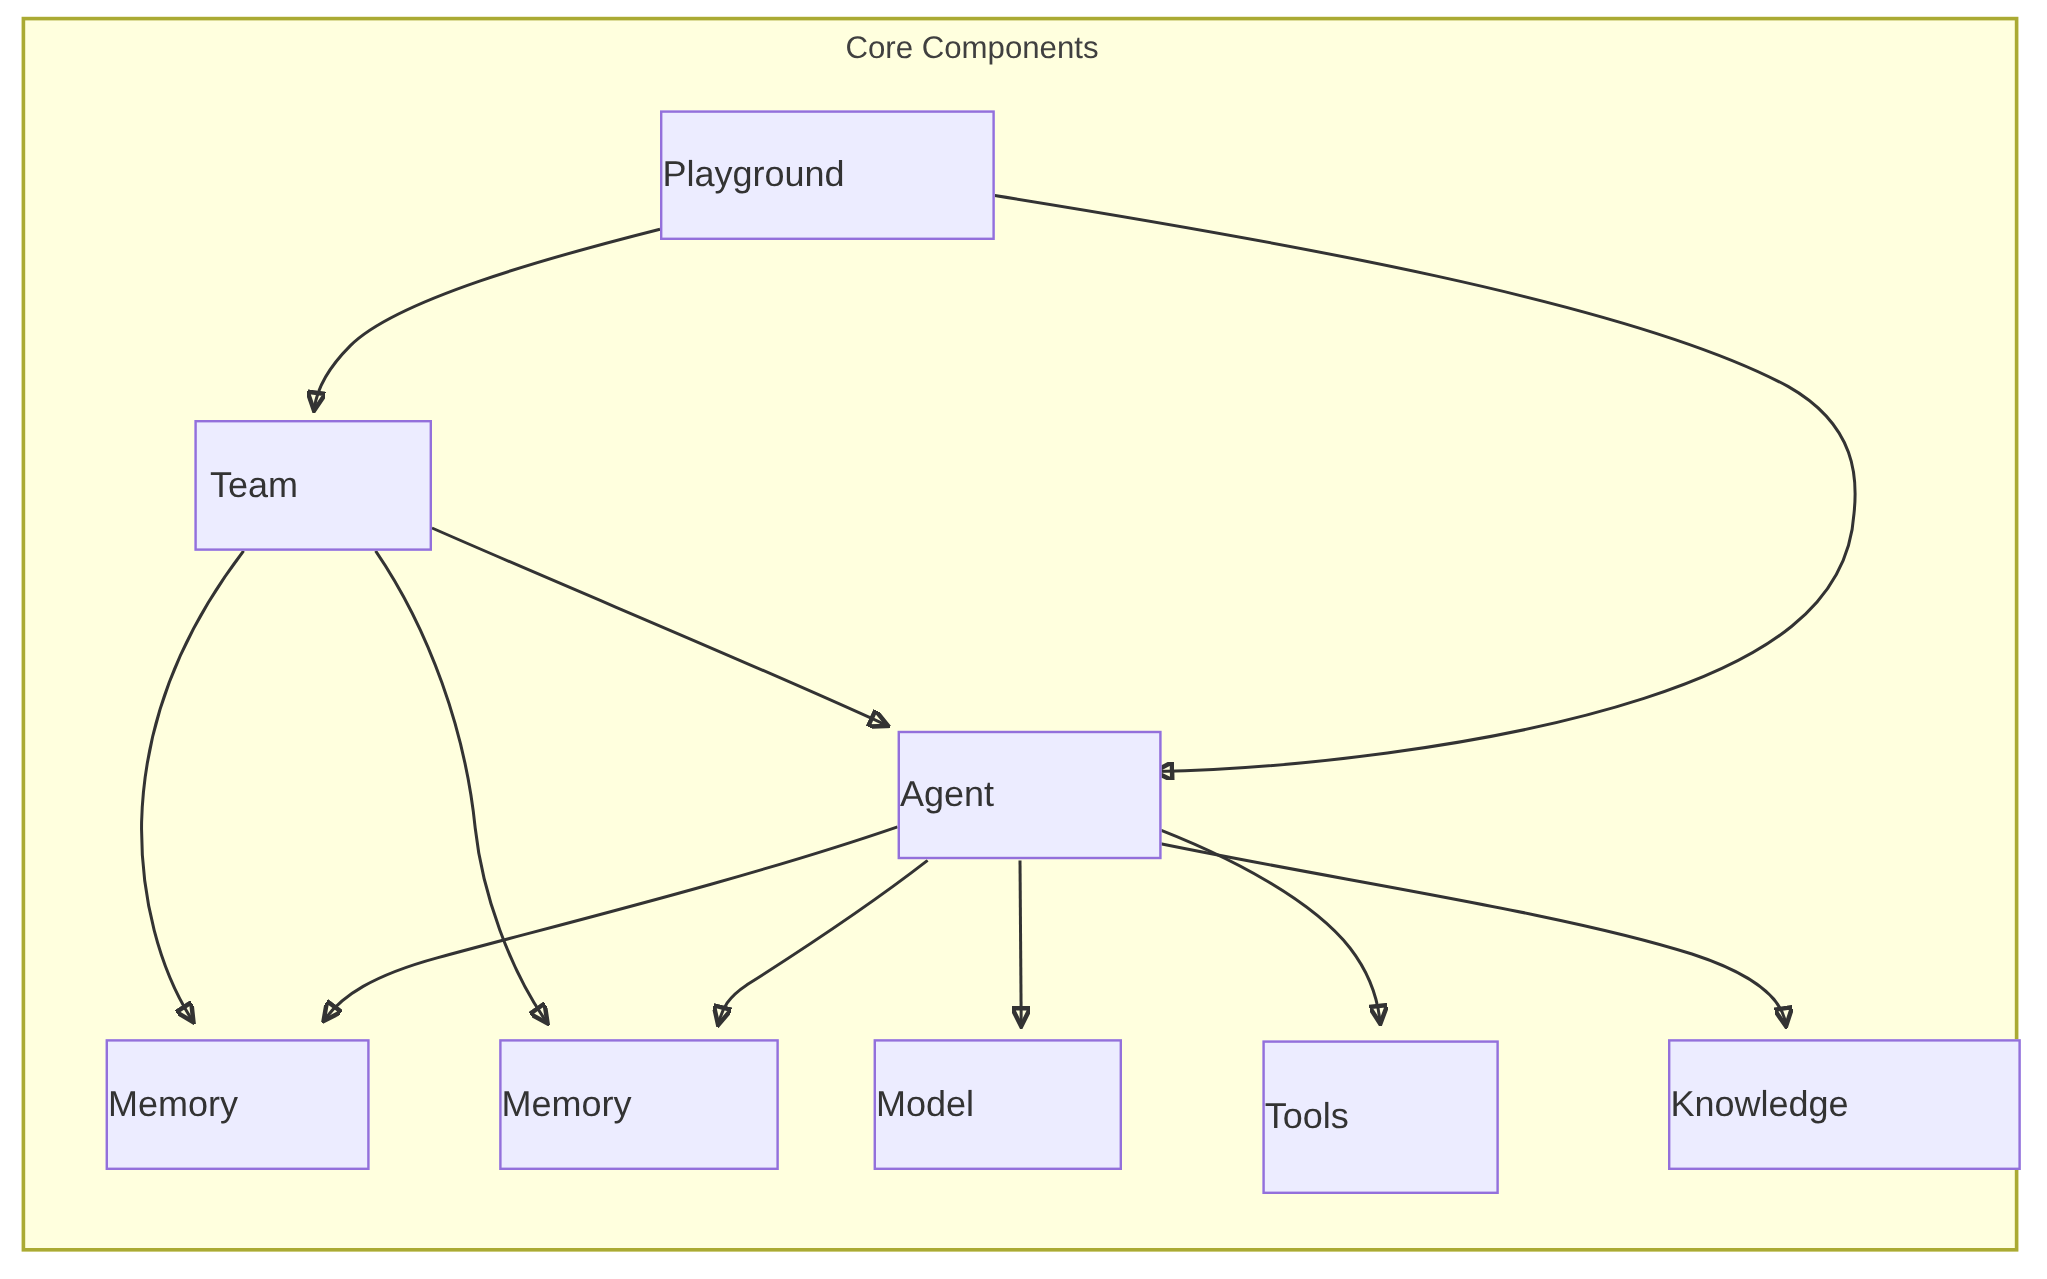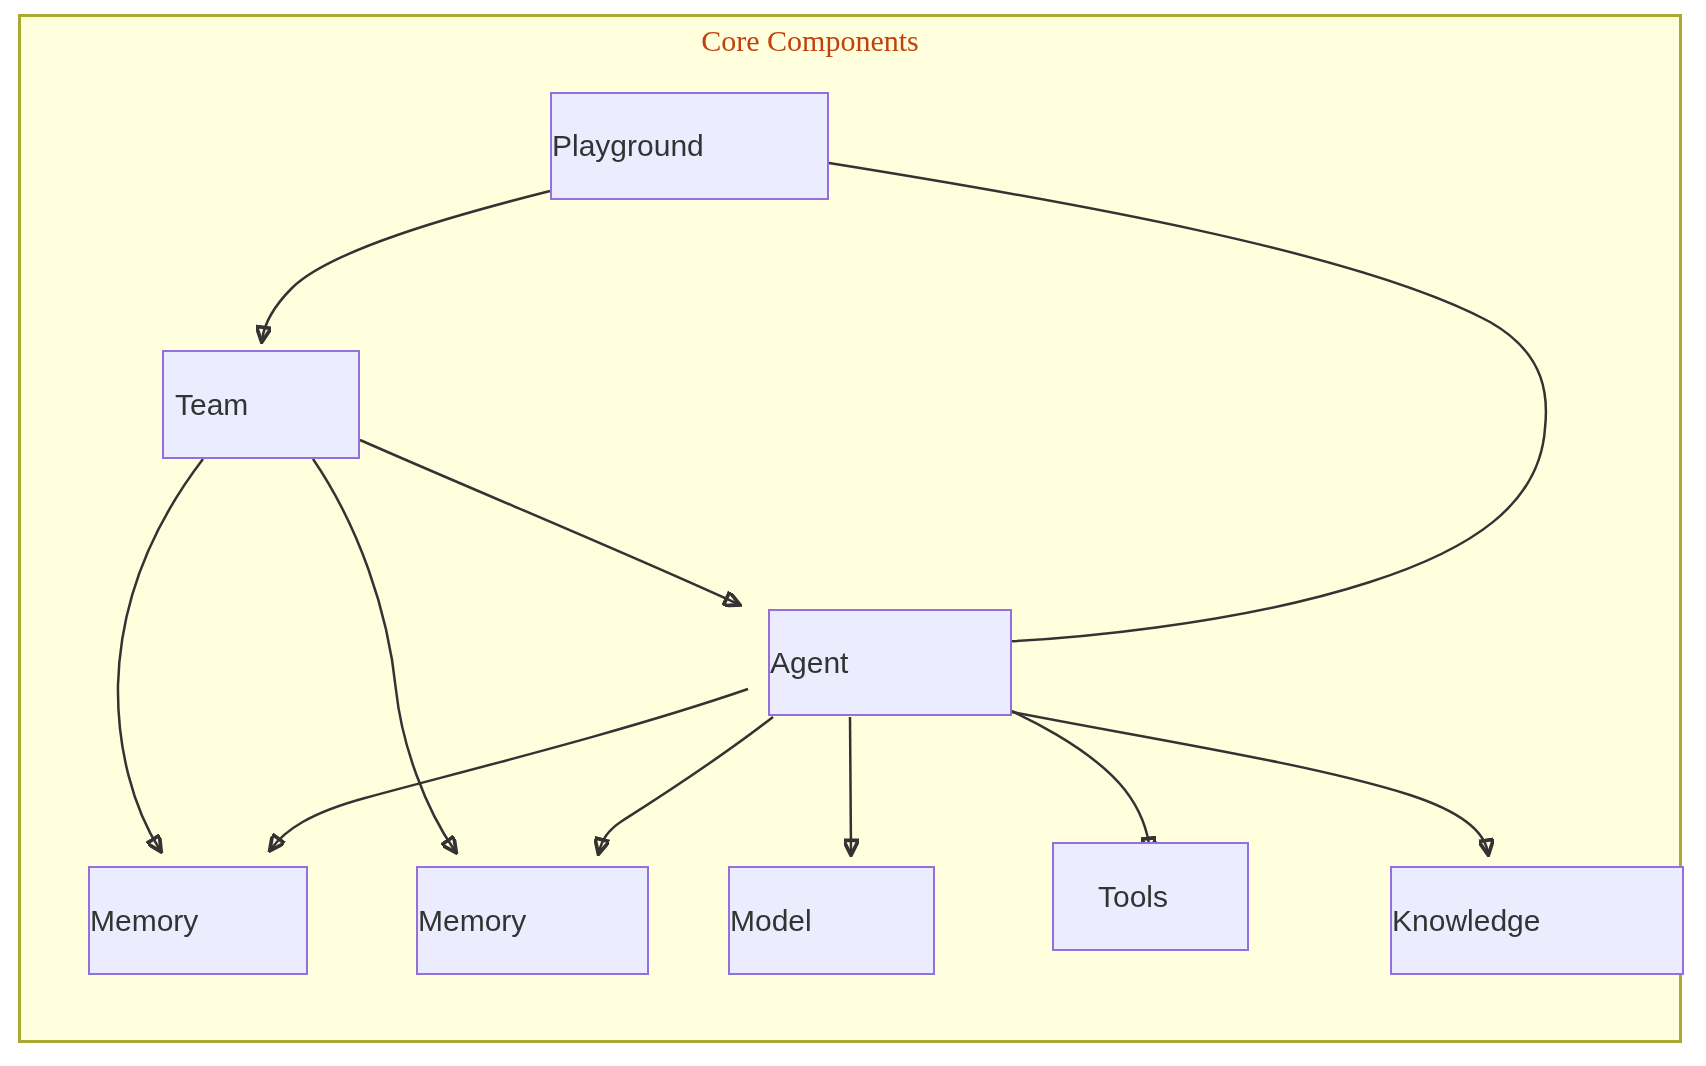--- a/index.html
+++ b/index.html
@@ -15,24 +15,23 @@
     left:18px;top:14px;
     width:1664px;height:1029px;
     background:#ffffde;
     border:3px solid #aaaa33;
     box-sizing:border-box;
   }
   #cluster-title{
     position:absolute;
     left:810px;top:24px;
     transform:translateX(-50%);
-    font-size:30px;
-    color:#c2410c;
+    font-size:26px;
+    color:#404040;
     white-space:nowrap;
-    font-family:Liberation Serif, serif;
   }
   #edges{
     position:absolute;left:0;top:0;width:1706px;height:1066px;
     pointer-events:none;
   }
   #edges path{
     fill:none;
     stroke:#333333;
     stroke-width:2.5px;
   }
@@ -42,25 +41,25 @@
     background:#ECECFF;
     border:2px solid #9370DB;
     display:flex;
     align-items:center;
     font-size:30px;
     color:#333333;
     white-space:nowrap;
   }
   #node-playground{left:550px;top:92px;width:279px;height:108px;}
   #node-team{left:162px;top:350px;width:198px;height:109px;padding-left:11px;}
-  #node-agent{left:768px;top:609px;width:244px;height:107px;}
+  #node-agent{left:748px;top:609px;width:220px;height:107px;}
   #node-storage{left:88px;top:866px;width:220px;height:109px;}
   #node-memory{left:416px;top:866px;width:233px;height:109px;}
   #node-model{left:728px;top:866px;width:207px;height:109px;}
-  #node-tools{left:1052px;top:842px;width:197px;height:109px;padding-left:44px;}
+  #node-tools{left:1052px;top:867px;width:197px;height:128px;}
   #node-knowledge{left:1342px;top:866px;width:294px;height:109px;margin-left:48px;}
 </style>
 </head>
 <body>
 
 <div id="canvas">
 
   <div id="cluster"></div>
 
   <div id="cluster-title">Core Components</div>

